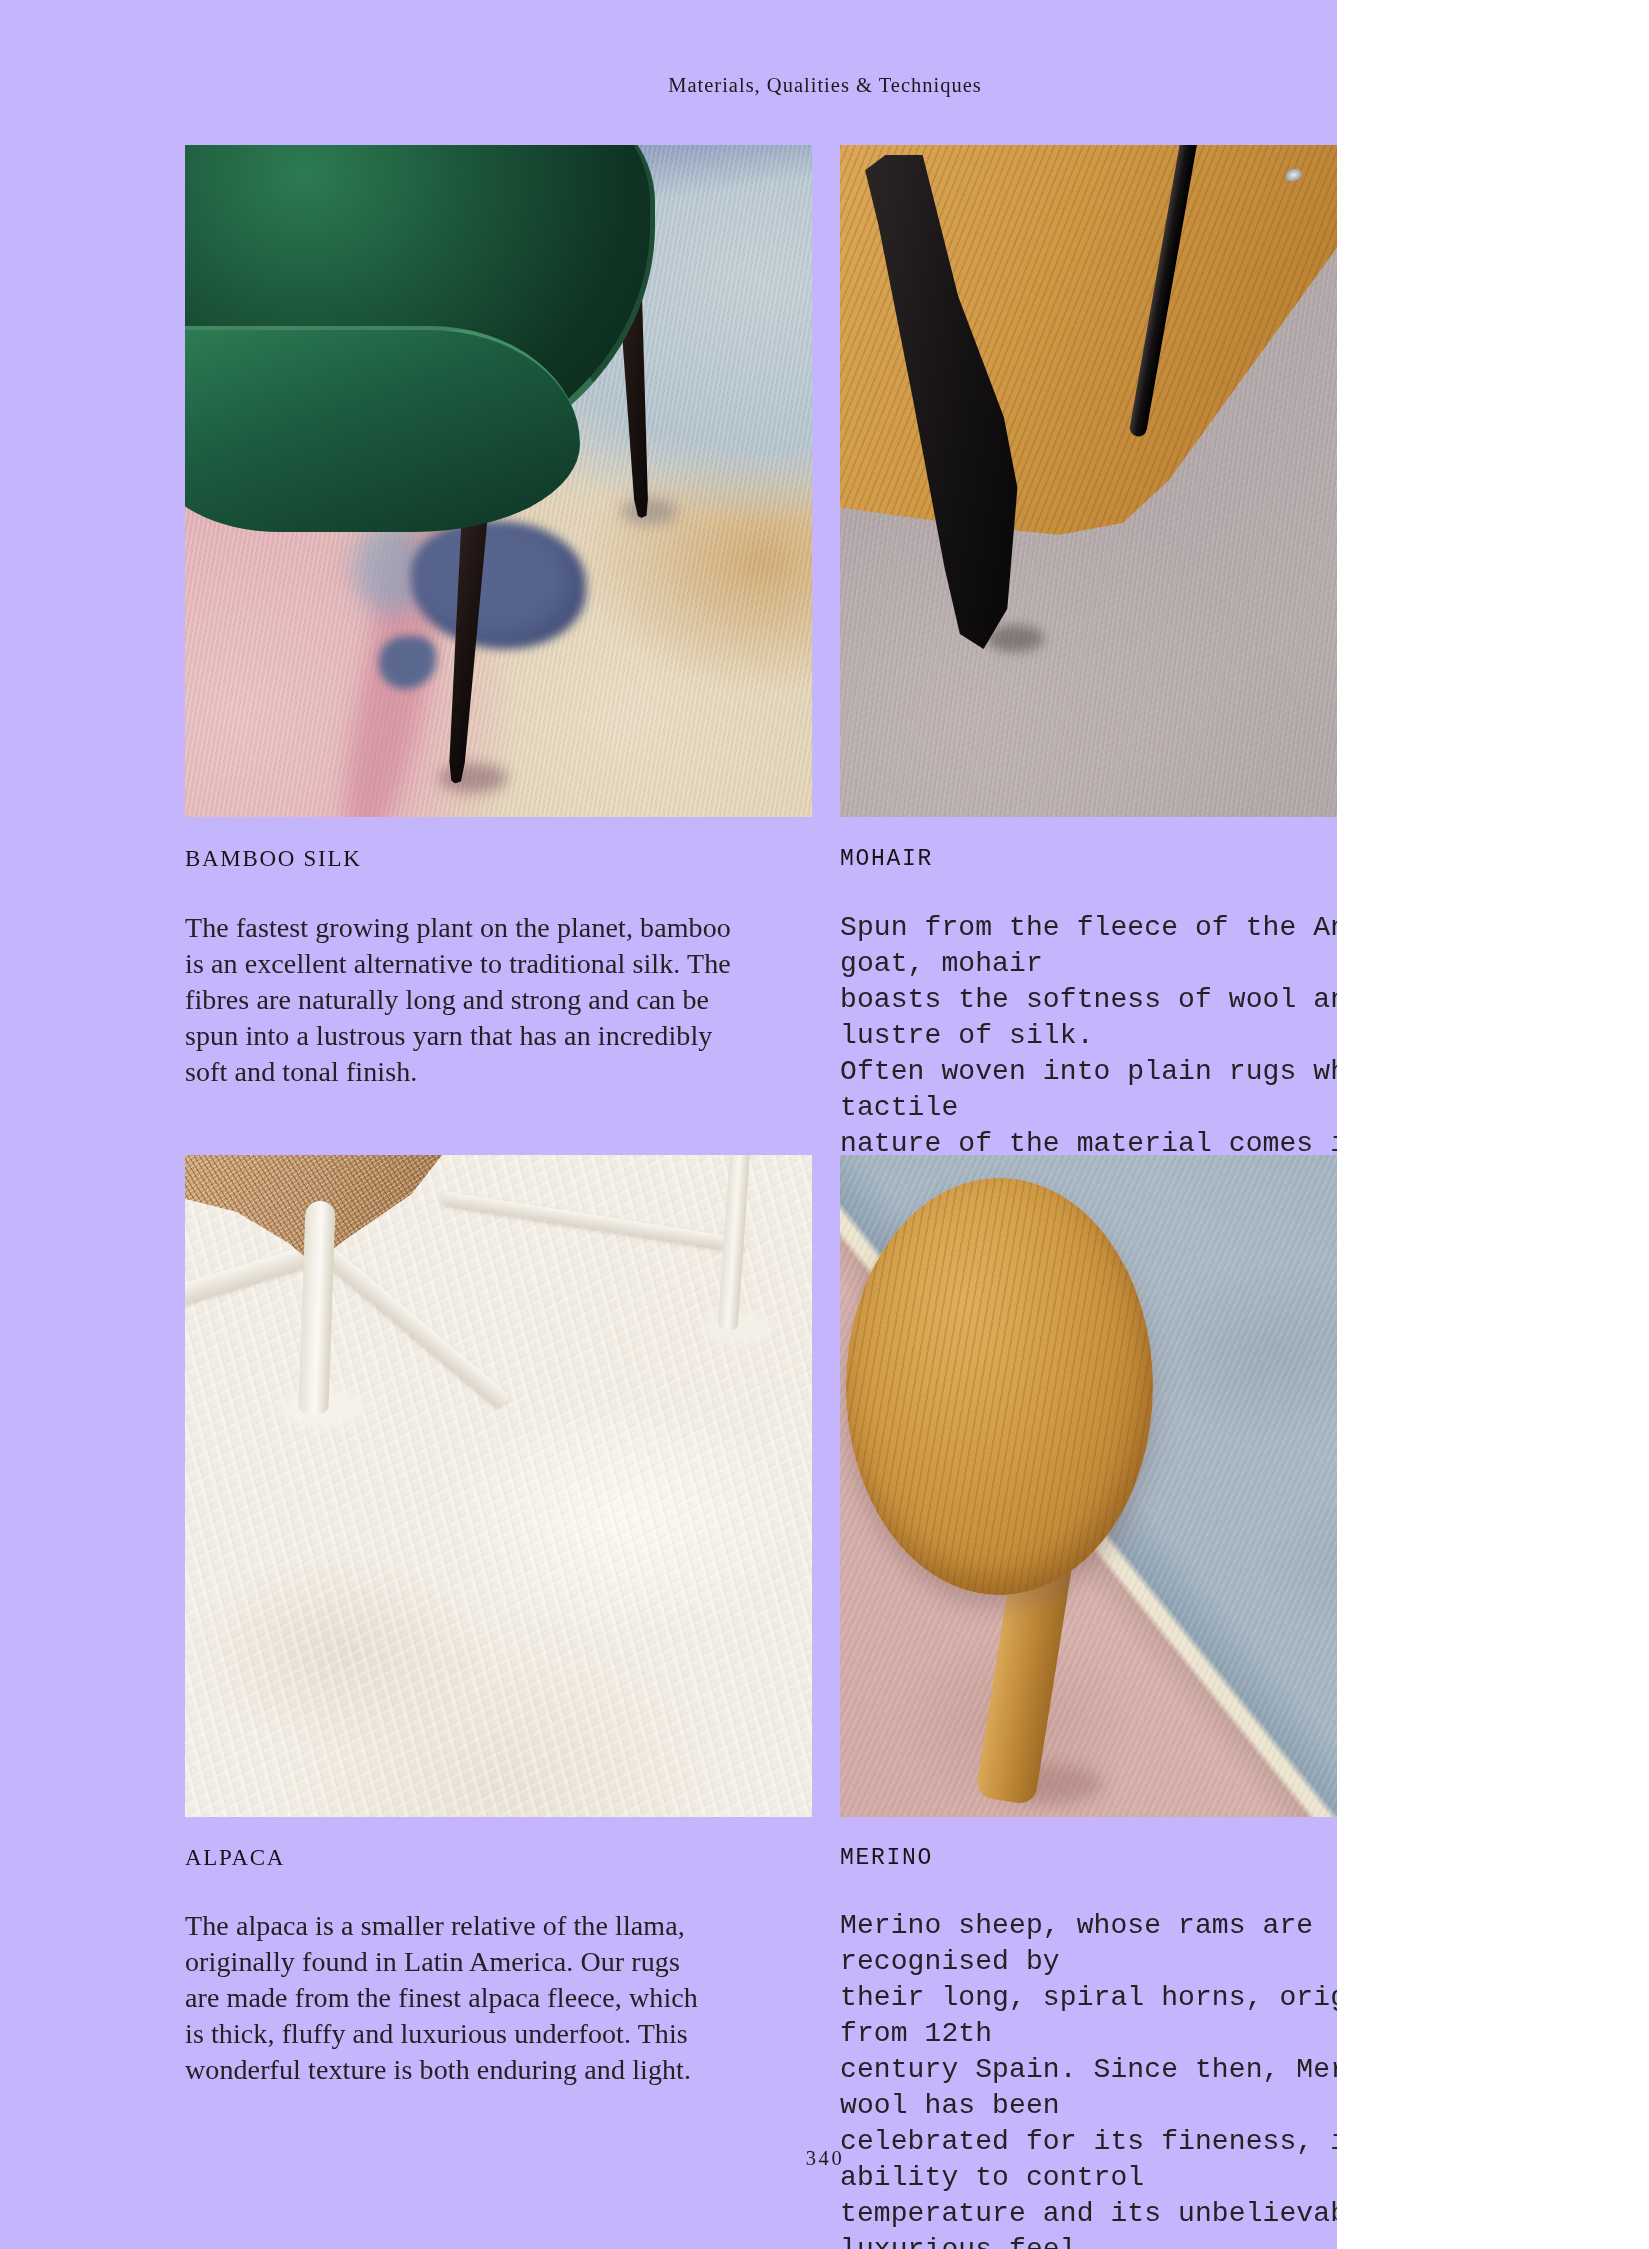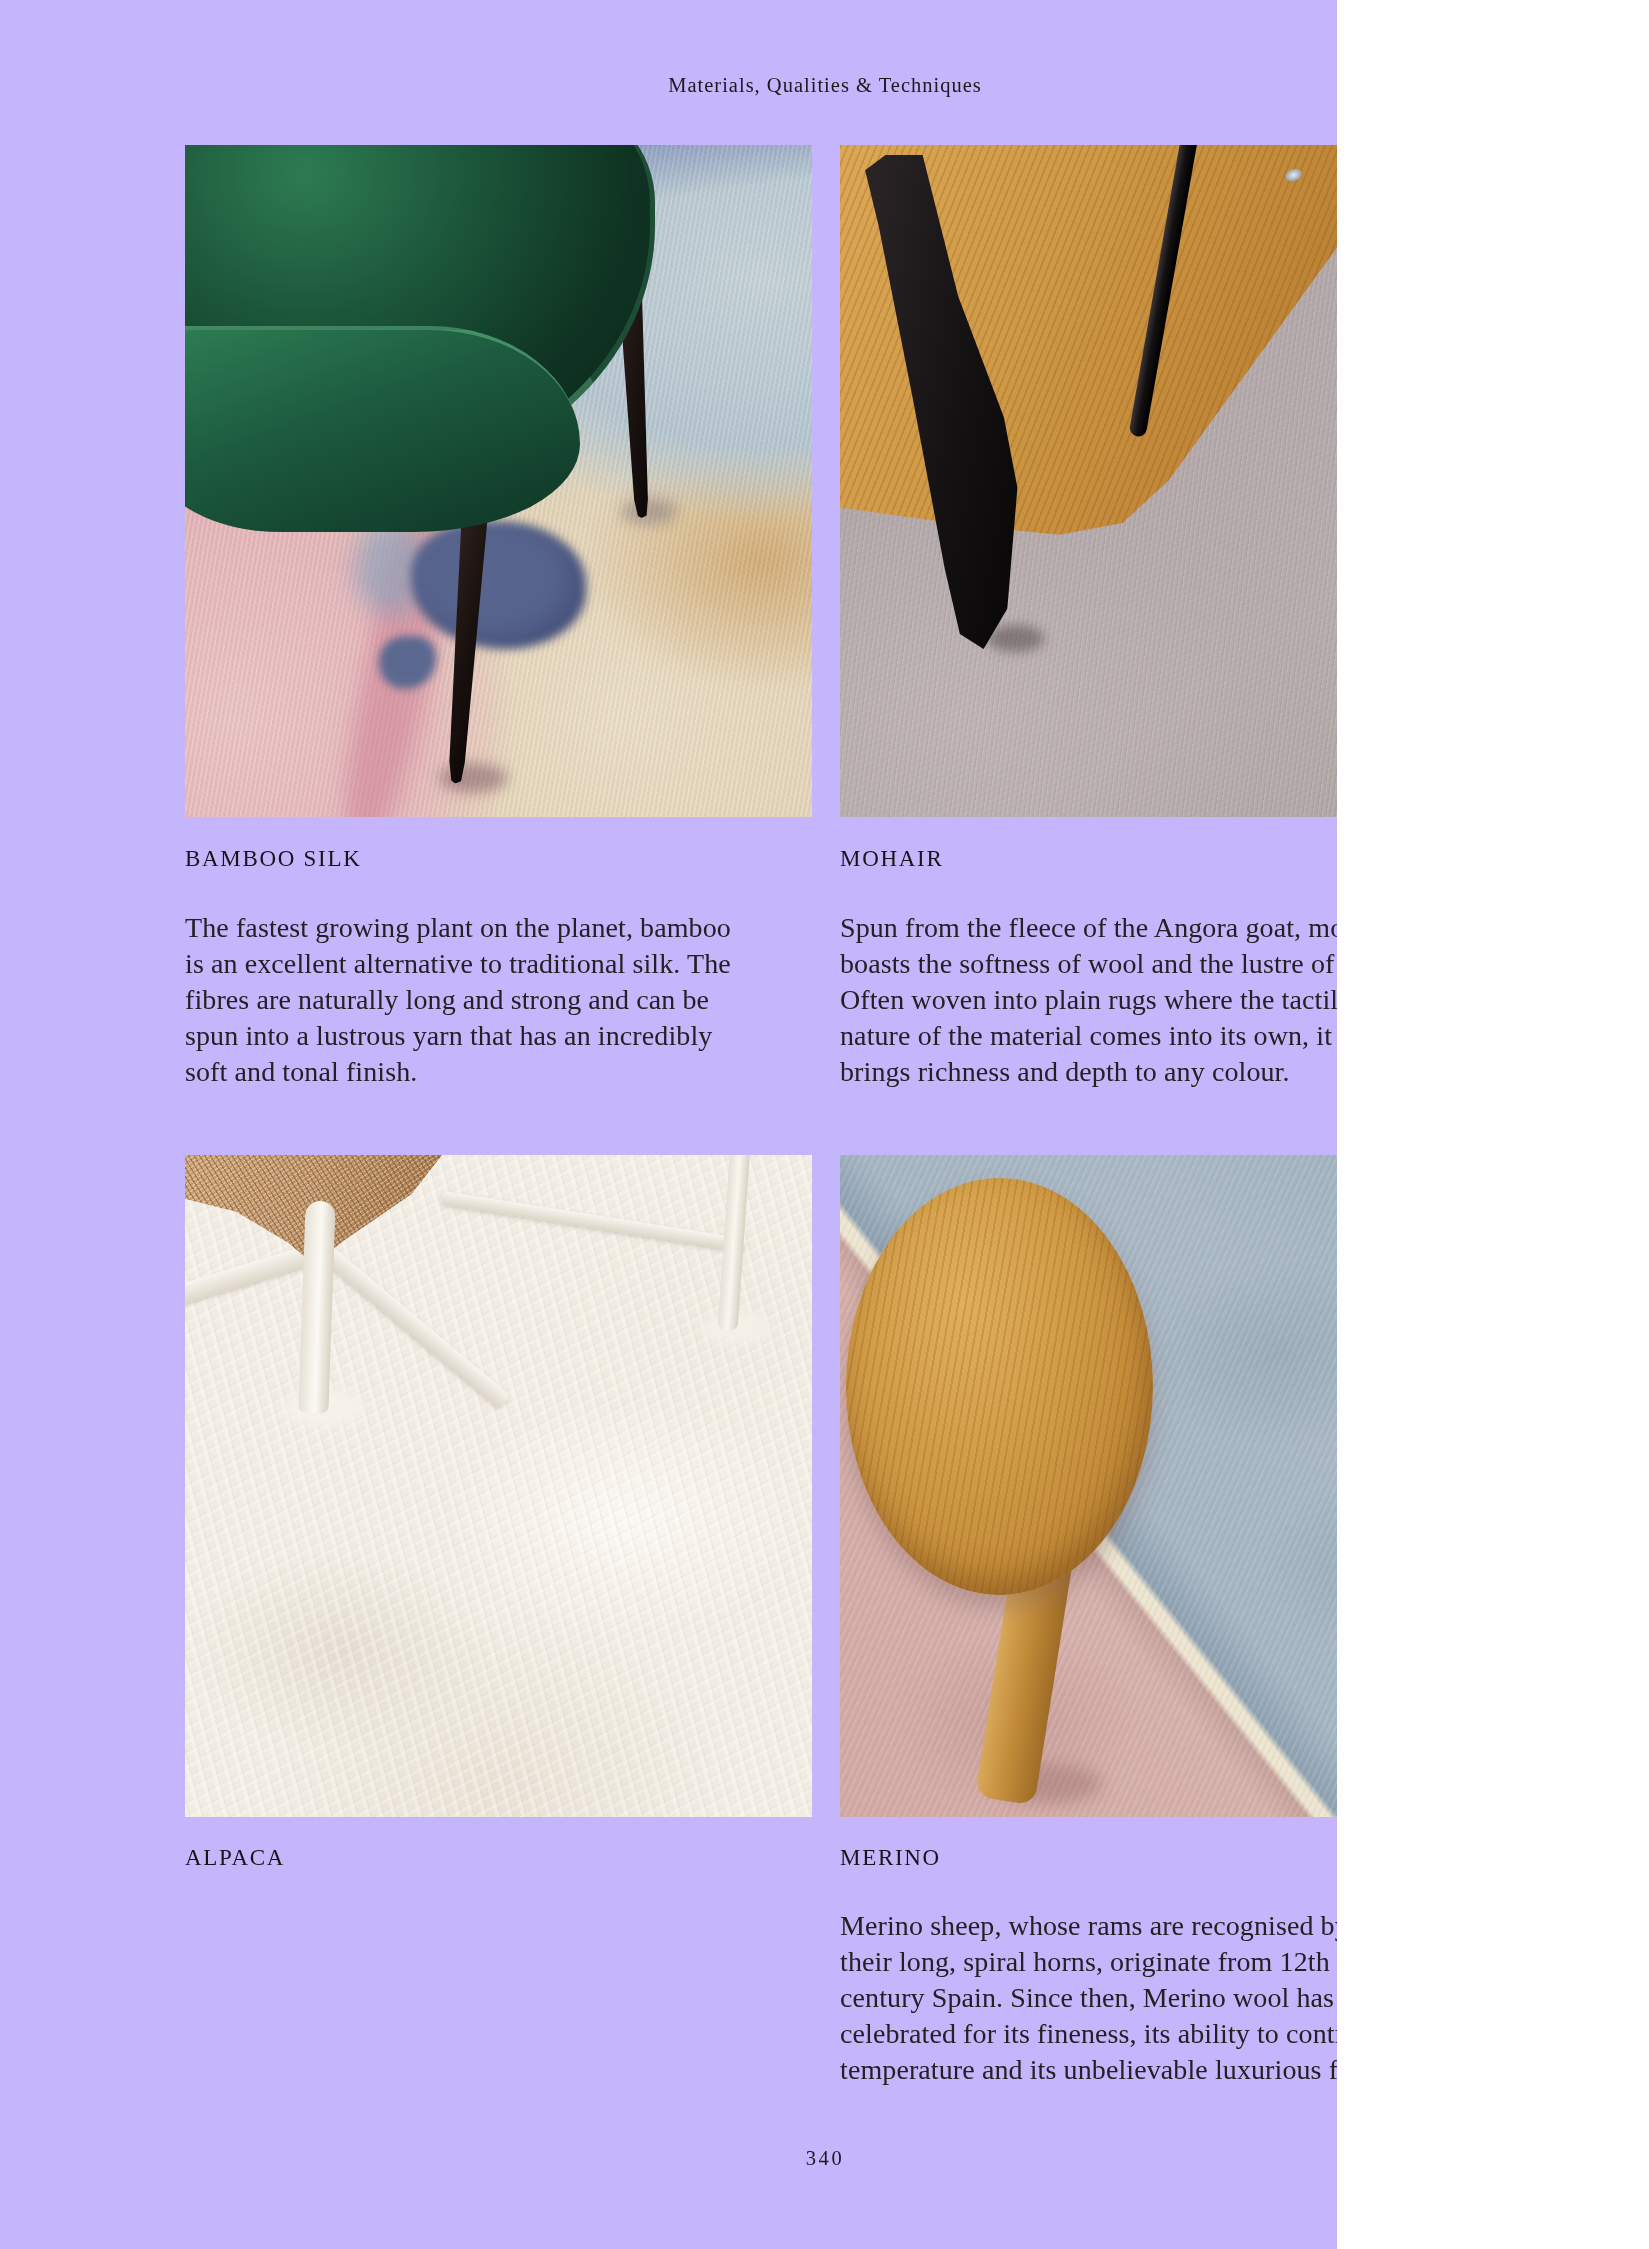--- a/index.html
+++ b/index.html
@@ -6,21 +6,21 @@
   .page{position:relative;width:1337px;height:2250px;background:#c4b5fd;overflow:hidden;
         font-family:"Liberation Serif","DejaVu Serif",serif;color:#1e1e1e;}
 
   .running-head{position:absolute;top:74px;left:0;width:1650px;text-align:center;
     font-size:20.5px;letter-spacing:1px;color:#1b1b1b;}
 
   .folio{position:absolute;top:2147px;left:0;width:1650px;text-align:center;
     font-size:20.5px;letter-spacing:2.6px;color:#1b1b1b;}
 
   .col-l{left:185px;}
-  .col-r{left:840px;}
+  .col-r{left:840px;font-family:Liberation Mono, monospace;}
 
   .fig{position:absolute;width:627px;overflow:hidden;background:#ddd;}
   .fig.row1{top:145px;height:672px;}
   .fig.row2{top:1155px;height:662px;}
 
   .sec-title{position:absolute;width:627px;font-size:23px;letter-spacing:1.7px;color:#161616;}
   .row1-title{top:846px;}
   .row2-title{top:1845px;}
 
   .para{position:absolute;width:627px;font-size:28px;line-height:36px;letter-spacing:0.1px;
@@ -213,20 +213,25 @@
   <div class="fig row2 col-r">
     <div class="abs f4-rug"></div>
     <div class="abs f4-leg-shadow"></div>
     <div class="abs f4-leg"></div>
     <div class="abs f4-disc"></div>
   </div>
 
   <div class="sec-title row2-title col-l">ALPACA</div>
   <div class="sec-title row2-title col-r">MERINO</div>
 
+  <div class="para row2-para col-l">The alpaca is a smaller relative of the llama,
+originally found in Latin America. Our rugs
+are made from the finest alpaca fleece, which
+is thick, fluffy and luxurious underfoot. This
+wonderful texture is both enduring and light.</div>
   <div class="para row2-para col-r">Merino sheep, whose rams are recognised by
 their long, spiral horns, originate from 12th
 century Spain. Since then, Merino wool has been
 celebrated for its fineness, its ability to control
 temperature and its unbelievable luxurious feel.</div>
 
   <div class="folio">340</div>
 
 </div>
 

